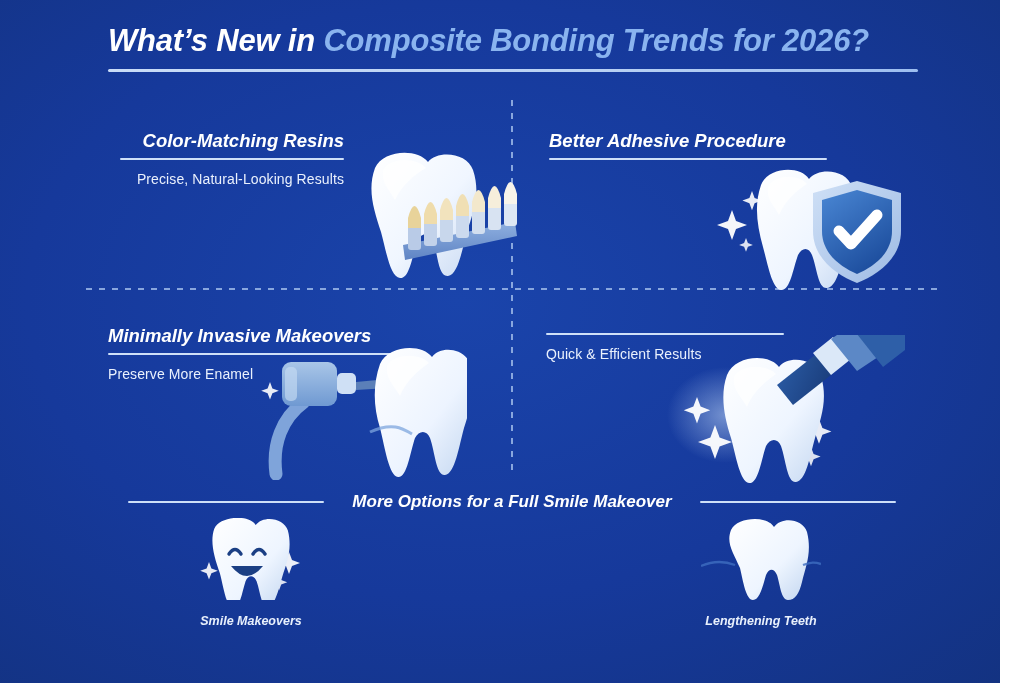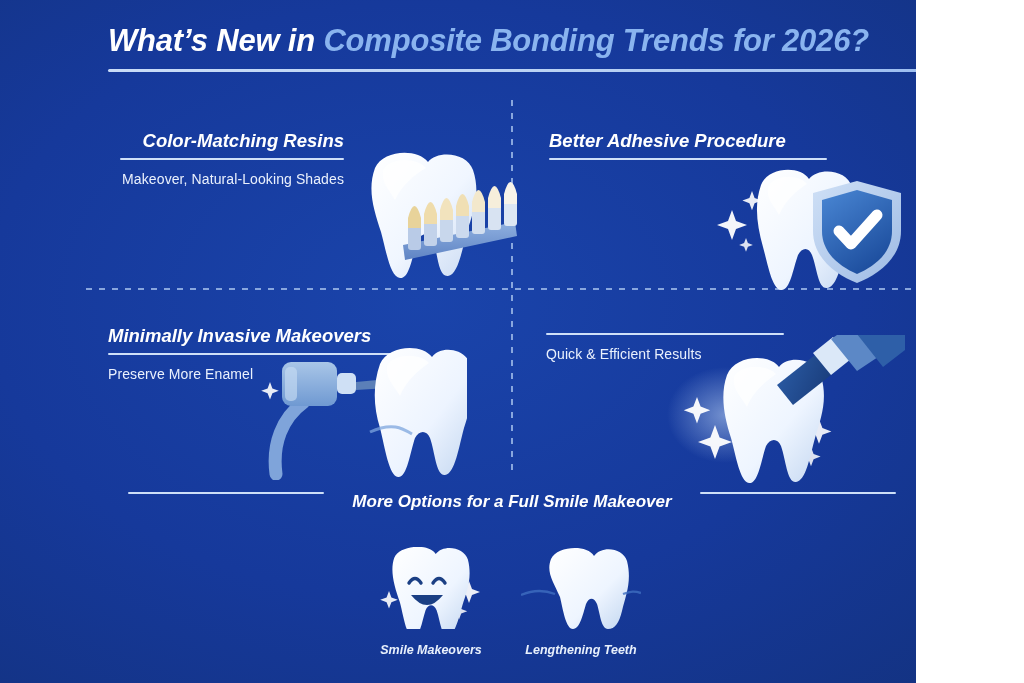--- a/index.html
+++ b/index.html
@@ -3,21 +3,21 @@
 <meta charset="utf-8">
 <style>
   * { box-sizing: border-box; margin: 0; padding: 0; }
   html, body {
     width: 1024px; height: 683px;
     overflow: hidden;
     font-family: "Liberation Sans", sans-serif;
   }
   .canvas {
     position: relative;
-    width: 916px; height: 683px;
+    width: 1000px; height: 683px;
     background:
       radial-gradient(ellipse 900px 620px at 46% 44%, #1a44ab 0%, #16399b 48%, #123078 100%);
     overflow: hidden;
   }
 
   
   .header {
     position: absolute;
     left: 108px; top: 24px; width: 810px;
   }
@@ -91,32 +91,32 @@
   .art { position: absolute; }
   #art-tl { left: 345px; top: 140px; width: 180px; height: 150px; }
   #art-tr { left: 705px; top: 155px; width: 200px; height: 140px; }
   #art-bl { left: 252px; top: 340px; width: 215px; height: 140px; }
   #art-br { left: 665px; top: 335px; width: 240px; height: 150px; }
 
   
   .section-divider {
     position: absolute;
     left: 128px; top: 492px; width: 768px;
-    display: flex; align-items: flex-start; gap: 28px;
+    display: flex; align-items: center; gap: 28px;
   }
   .sd-line { flex: 1; height: 2px; background: #cddff8; border-radius: 1px; }
   .sd-label {
     font-size: 17px; font-weight: 700; font-style: italic;
     color: #ffffff; white-space: nowrap;
   }
 
   .bottom-items {
     position: absolute;
-    left: 176px; top: 547px; width: 660px;
-    display: flex; justify-content: center;
+    left: 176px; top: 518px; width: 660px;
+    display: flex; justify-content: space-between;
   }
   .b-item {
     width: 150px;
     display: flex; flex-direction: column; align-items: center;
   }
   .b-art { height: 82px; display: flex; align-items: flex-end; justify-content: center; }
   .b-label {
     margin-top: 14px;
     font-size: 12.5px; font-weight: 700; font-style: italic;
     color: #e8f0fc; white-space: nowrap;
@@ -133,21 +133,21 @@
     </div>
     <div class="title-rule"></div>
   </div>
 
   <div class="dash-h"></div>
   <div class="dash-v"></div>
 
   <div class="quad" id="quad-tl">
     <div class="q-head">Color-Matching Resins</div>
     <div class="q-rule"></div>
-    <div class="q-sub">Makeover, Natural-Looking Shades</div>
+    <div class="q-sub">Precise, Natural-Looking Results</div>
   </div>
 
   <div class="art" id="art-tl">
     <svg width="180" height="150" viewBox="0 0 180 150">
       <defs>
         <linearGradient id="toothG1" x1="0" y1="0" x2="1" y2="1">
           <stop offset="0%" stop-color="#ffffff"></stop>
           <stop offset="55%" stop-color="#f0f6ff"></stop>
           <stop offset="100%" stop-color="#c9daf2"></stop>
         </linearGradient>

